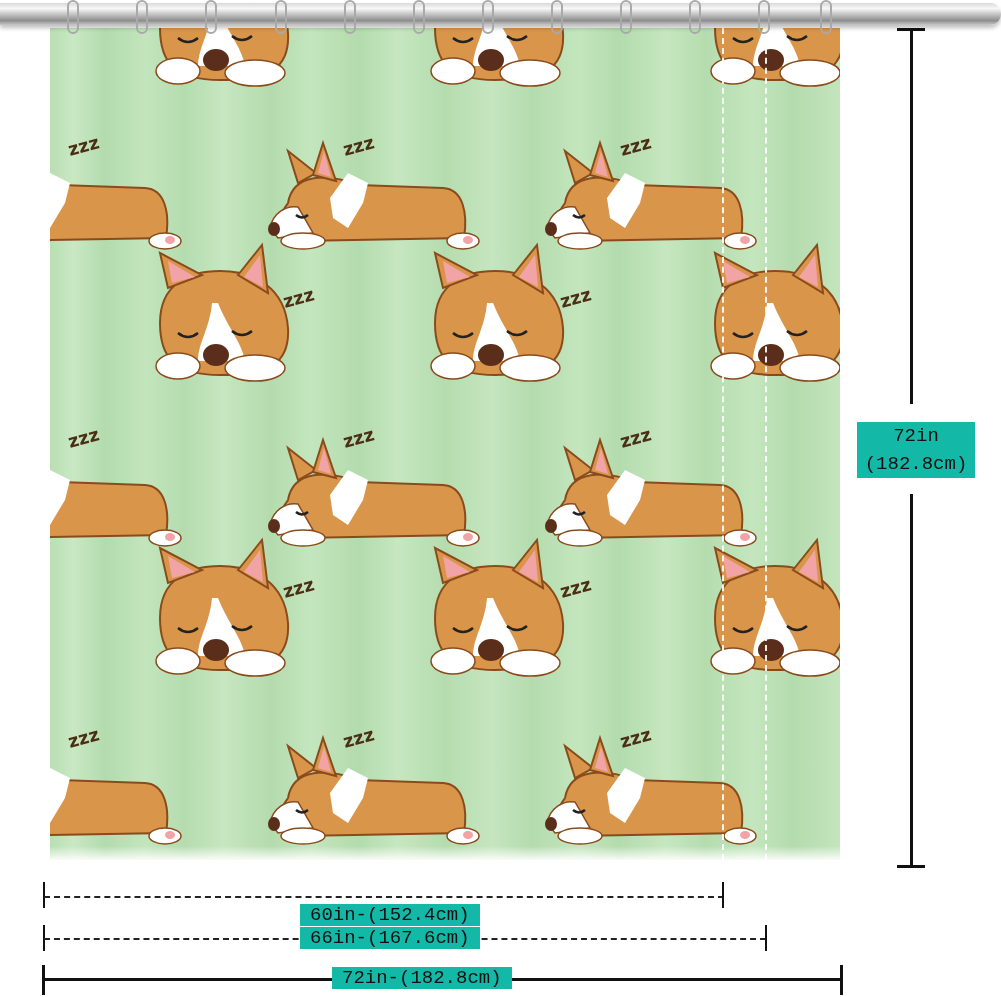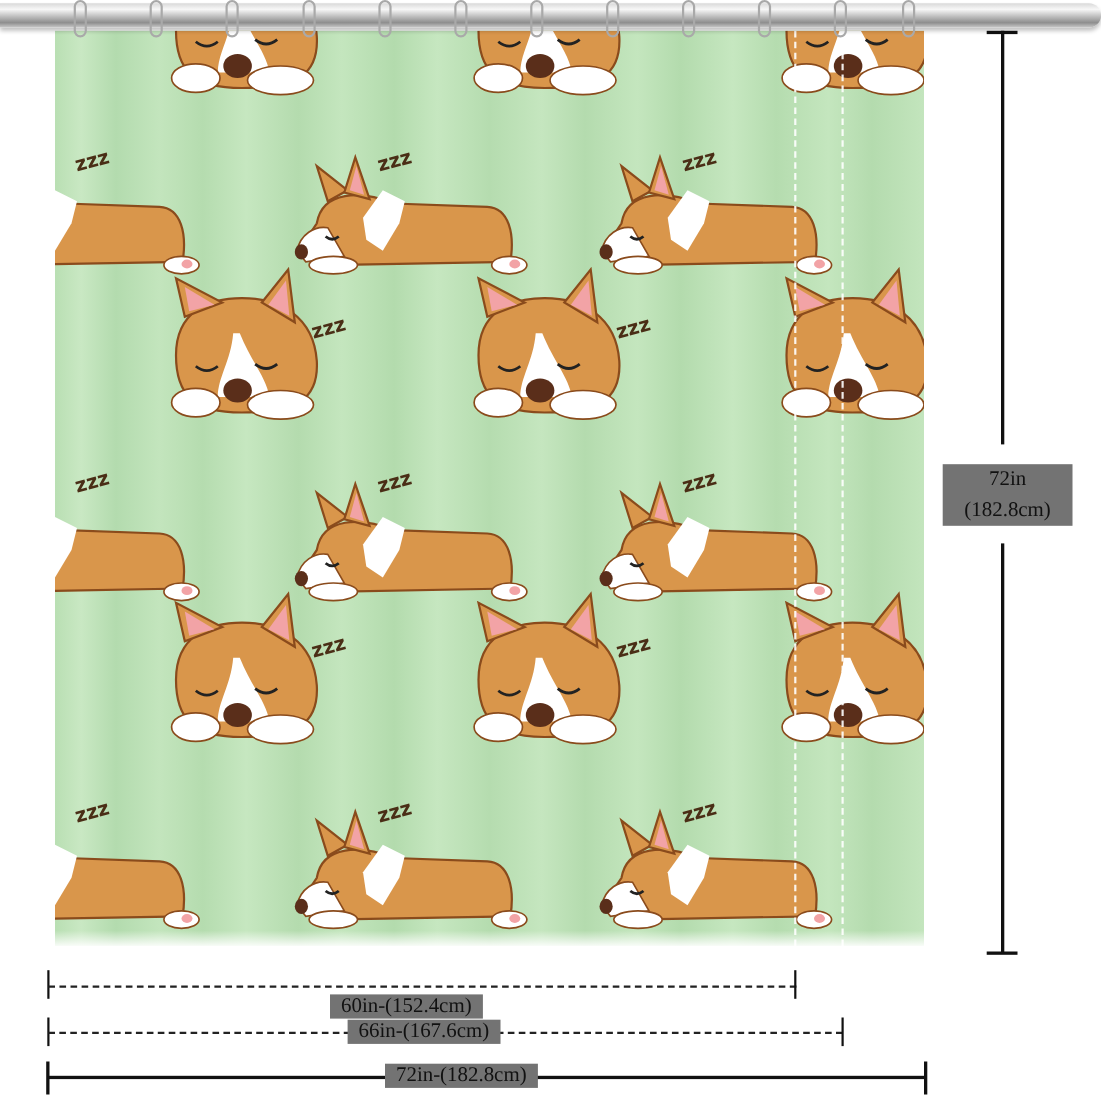--- a/index.html
+++ b/index.html
@@ -19,21 +19,21 @@
       #b9dfb3 0%, #c9e8c3 3%, #b3dbae 7%, #c3e5bd 12%, #b5dcaf 17%, #c6e7c0 22%, #b4dbae 28%,
       #c4e6be 33%, #b3dbad 39%, #c6e7c0 44%, #b5dcaf 50%, #c5e6bf 56%, #b4dbae 61%, #c4e6be 67%,
       #b3dbad 72%, #c6e7c0 78%, #b5dcaf 83%, #c4e6be 89%, #b4dbae 94%, #c3e5bd 100%);
     z-index:2; }
   .curtain::after { content:""; position:absolute; left:0; right:0; bottom:0; height:14px;
     background:linear-gradient(to bottom, rgba(255,255,255,0) 0%, rgba(255,255,255,0.9) 100%); }
 
   .fold-line { position:absolute; top:28px; width:0; height:832px; border-left:2px dashed rgba(255,255,255,0.9); z-index:3; }
 
   
-  .dim-label { position:absolute; font-family:Liberation Serif, serif; font-size:19px; color:#111; background:#737373; padding:0 10px; white-space:nowrap; }
+  .dim-label { position:absolute; font-family:Liberation Mono, monospace; font-size:19px; color:#111; background:#14b8a6; padding:0 10px; white-space:nowrap; }
   .hline-dash { position:absolute; height:0; border-top:2px dashed #222; }
   .hline-solid { position:absolute; height:3px; background:#111; }
   .tick { position:absolute; width:2px; background:#111; }
   .vline { position:absolute; width:3px; background:#111; }
   .vcap { position:absolute; height:3px; background:#111; }
 </style>
 </head>
 <body>
 
 <div class="stage">
@@ -319,19 +319,19 @@
   <div class="vcap" style="left:897px; top:865px; width:28px;"></div>
 
   <div class="tick" style="left:43px; top:882px; height:26px;"></div>
   <div class="hline-dash" style="left:44px; top:896px; width:680px;"></div>
   <div class="tick" style="left:722px; top:882px; height:26px;"></div>
   <div class="dim-label" style="left:300px; top:904px;">60in-(152.4cm)</div>
 
   <div class="tick" style="left:43px; top:925px; height:26px;"></div>
   <div class="hline-dash" style="left:44px; top:938px; width:722px;"></div>
   <div class="tick" style="left:765px; top:925px; height:26px;"></div>
-  <div class="dim-label" style="left:316px; top:927px;text-align:right;">66in-(167.6cm)</div>
+  <div class="dim-label" style="left:300px; top:927px;text-align:right;">66in-(167.6cm)</div>
 
   <div class="tick" style="left:42px; top:965px; height:30px; width:3px;"></div>
   <div class="hline-solid" style="left:44px; top:978px; width:798px;"></div>
   <div class="tick" style="left:840px; top:965px; height:30px; width:3px;"></div>
-  <div class="dim-label" style="left:350px; top:967px;">72in-(182.8cm)</div>
+  <div class="dim-label" style="left:332px; top:967px;">72in-(182.8cm)</div>
 </div>
 
 </body></html>

